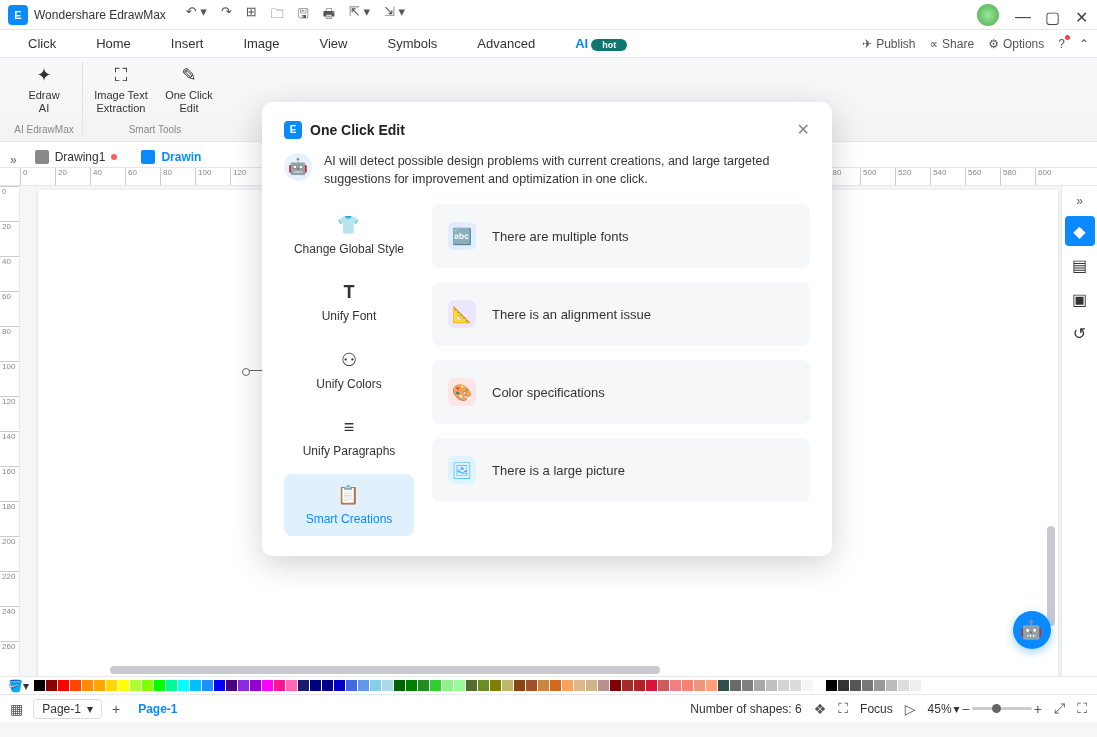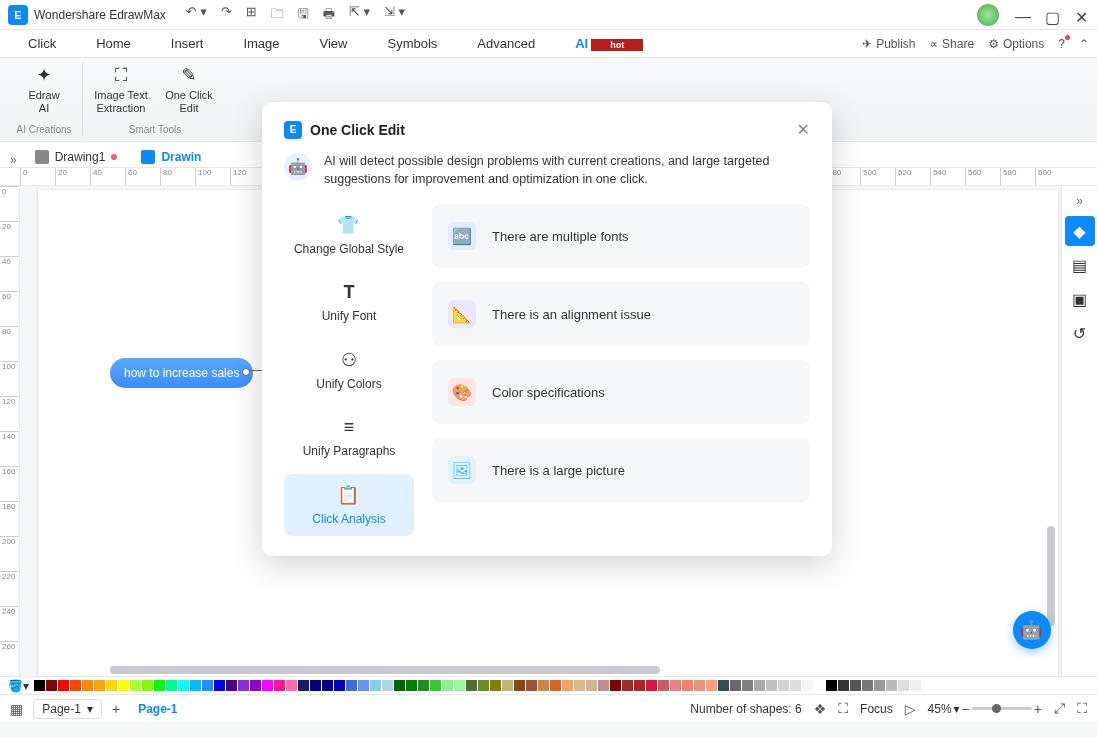--- a/index.html
+++ b/index.html
@@ -13,21 +13,21 @@
 .titlebar .qat span { font-size:13px; cursor:pointer; }
 .titlebar .win-ctrls { margin-left: auto; display: flex; gap: 16px; align-items:center;}
 .titlebar .win-ctrls .avatar { width:22px;height:22px;border-radius:50%;background:radial-gradient(circle,#9be89b,#4aa84a);}
 .titlebar .win-ctrls .btn { width:14px;height:14px;display:inline-block; color:#444;}
 
 
 .menubar { height: 28px; background: #fff; display: flex; align-items: center; padding: 0 8px; border-bottom:1px solid #e5e7eb;}
 .menubar .tabs { display:flex; gap:0; }
 .menubar .tab { padding: 4px 20px; font-size: 13px; color: #333; cursor:pointer; border-radius: 6px 6px 0 0;}
 .menubar .tab.active { color:#0b8aff; font-weight:600;}
-.menubar .hot { background:#b91c1c;color:#fff;font-size:9px;padding:1px 19px;border-radius:0;margin-left:3px;}
+.menubar .hot { background:#0f766e;color:#fff;font-size:9px;padding:1px 11px;border-radius:6px;margin-left:3px;}
 .menubar .right { margin-left:auto; display:flex; gap:14px; align-items:center; font-size:12px;color:#555;}
 .menubar .right .item{display:flex;align-items:center;gap:4px;cursor:pointer;}
 .menubar .right .redot{position:relative;}
 .menubar .right .redot:after{content:'';position:absolute;top:-2px;right:-5px;width:5px;height:5px;border-radius:50%;background:#ff4040;}
 
 
 .ribbon { height: 84px; background: linear-gradient(#f8f9fa,#f2f3f5); display:flex; padding:4px 6px; border-bottom:1px solid #e5e7eb;}
 .ribbon .group { display:flex; flex-direction:column; align-items:center; justify-content:space-between; padding:2px 6px; border-right:1px solid #e0e2e6;}
 .ribbon .group:last-child{border-right:none;}
 .ribbon .tools {display:flex; gap:4px;}
@@ -167,21 +167,21 @@
 
 <div class="ribbon">
   <div class="group">
     <div class="tools">
       <div class="tool">
           <div class="ic">✦</div>
           <span style="white-space:pre-line">Edraw
 AI</span>
         </div>
     </div>
-    <div class="group-label">AI Creations</div>
+    <div class="group-label">AI EdrawMax</div>
   </div>
   <div class="group">
     <div class="tools">
       <div class="tool">
           <div class="ic">⛶</div>
           <span style="white-space:pre-line">Image Text
 Extraction</span>
         </div>
       <div class="tool">
           <div class="ic">✎</div>
@@ -251,21 +251,20 @@
       <div class="vtick">140</div>
       <div class="vtick">160</div>
       <div class="vtick">180</div>
       <div class="vtick">200</div>
       <div class="vtick">220</div>
       <div class="vtick">240</div>
       <div class="vtick">260</div>
     </div>
   <div class="canvas">
     <div class="page">
-      <div class="shape-pill">how to increase sales</div>
       <div class="shape-conn"></div>
     </div>
     <div class="hscroll"></div>
   </div>
   <div class="vscroll">
       <div class="thumb"></div>
     </div>
   <div class="right-bar">
     <span class="collapse">»</span>
     <div class="rb-btn active">◆</div>
@@ -404,21 +403,21 @@
       <div class="side-item">
           <span class="sic">⚇</span>
           <span>Unify Colors</span>
         </div>
       <div class="side-item">
           <span class="sic">≡</span>
           <span>Unify Paragraphs</span>
         </div>
       <div class="side-item active">
           <span class="sic">📋</span>
-          <span>Click Analysis</span>
+          <span>Smart Creations</span>
         </div>
     </div>
     <div class="dialog-list">
       <div class="issue">
           <div class="iic blue">🔤</div>
           <span>There are multiple fonts</span>
         </div>
       <div class="issue">
           <div class="iic purple">📐</div>
           <span>There is an alignment issue</span>

